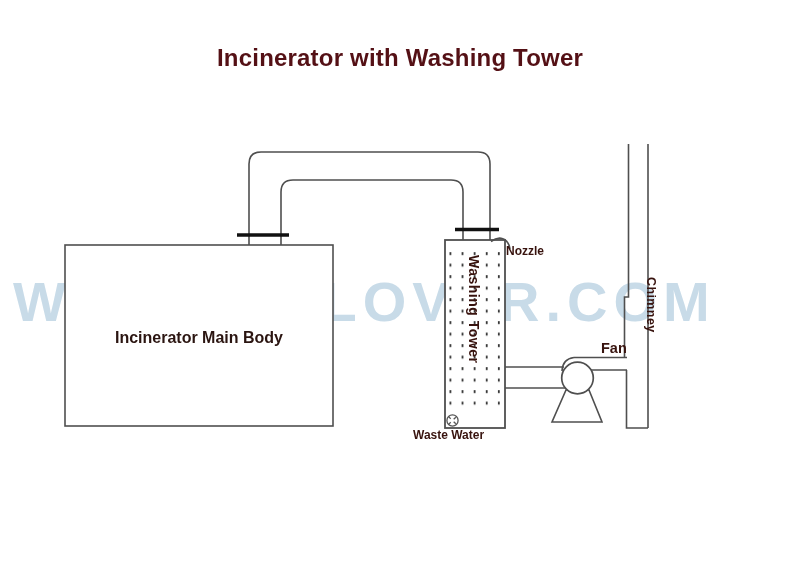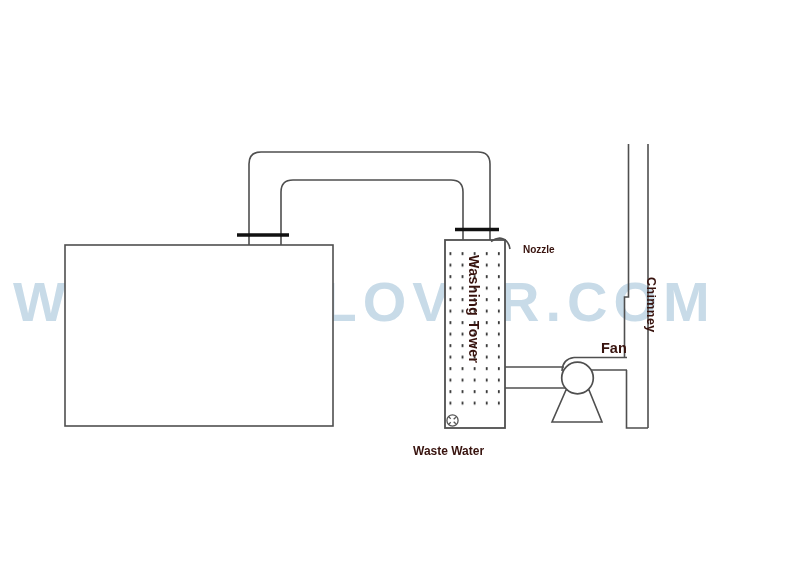--- a/index.html
+++ b/index.html
@@ -13,37 +13,38 @@
     font-size:24px;font-weight:bold;color:#541015;letter-spacing:.2px;
   }
   #watermark{
     left:13px;top:269px;white-space:nowrap;
     font-size:56px;font-weight:bold;letter-spacing:6px;color:#c8dbe8;
     z-index:1;user-select:none;
   }
   #diagram{left:0;top:0;z-index:2;}
   .lbl{color:#38130e;font-weight:bold;z-index:3;white-space:nowrap;}
   #lbl-incinerator{left:65px;top:329px;width:268px;text-align:center;font-size:16px;color:#2b1511;}
-  #lbl-nozzle{left:523px;top:244px;font-size:10px;}
+  #lbl-nozzle{left:506px;top:244px;font-size:12px;}
   #lbl-fan{left:557px;top:340px;font-size:14.5px;margin-left:44px;}
-  #lbl-waste-water{left:413px;top:428px;font-size:12px;margin-top:16px;}
+  #lbl-waste-water{left:413px;top:428px;font-size:12px;}
   #lbl-washing-tower{
     left:482px;top:255px;width:120px;font-size:14px;letter-spacing:.5px;
     transform:rotate(90deg);transform-origin:left top;
   }
   #lbl-chimney{
     left:658px;top:277px;width:60px;font-size:12.5px;letter-spacing:.4px;
     transform:rotate(90deg);transform-origin:left top;
   }
 </style>
 </head>
 <body>
 
 <div id="stage">
 
+  <div class="abs" id="title">Incinerator with Washing Tower</div>
 
   <div class="abs" id="watermark">WWW.HICLOVER.COM</div>
 
   <svg class="abs" id="diagram" width="800" height="564" viewBox="0 0 800 564">
     <defs>
       <pattern id="dots" x="449.5" y="252" width="12.1" height="11.5" patternUnits="userSpaceOnUse">
         <rect x="0" y="0" width="1.8" height="3.2" rx="0.6" fill="#333"></rect>
       </pattern>
     </defs>
 
@@ -82,19 +83,20 @@
       <line x1="648" y1="144" x2="648" y2="428"></line>
     </g>
 
     <g>
       <circle cx="452.5" cy="420.5" r="5.6" fill="#fff" stroke="#555" stroke-width="1.3"></circle>
       <line x1="448.6" y1="416.6" x2="456.4" y2="424.4" stroke="#555" stroke-width="1.3" stroke-dasharray="3 4.2"></line>
       <line x1="448.6" y1="424.4" x2="456.4" y2="416.6" stroke="#555" stroke-width="1.3" stroke-dasharray="3 4.2"></line>
     </g>
   </svg>
 
+  <div class="abs lbl" id="lbl-incinerator">Incinerator Main Body</div>
   <div class="abs lbl" id="lbl-nozzle">Nozzle</div>
   <div class="abs lbl" id="lbl-washing-tower">Washing Tower</div>
   <div class="abs lbl" id="lbl-fan">Fan</div>
   <div class="abs lbl" id="lbl-waste-water">Waste Water</div>
   <div class="abs lbl" id="lbl-chimney">Chimney</div>
 
 </div>
 
 </body></html>

